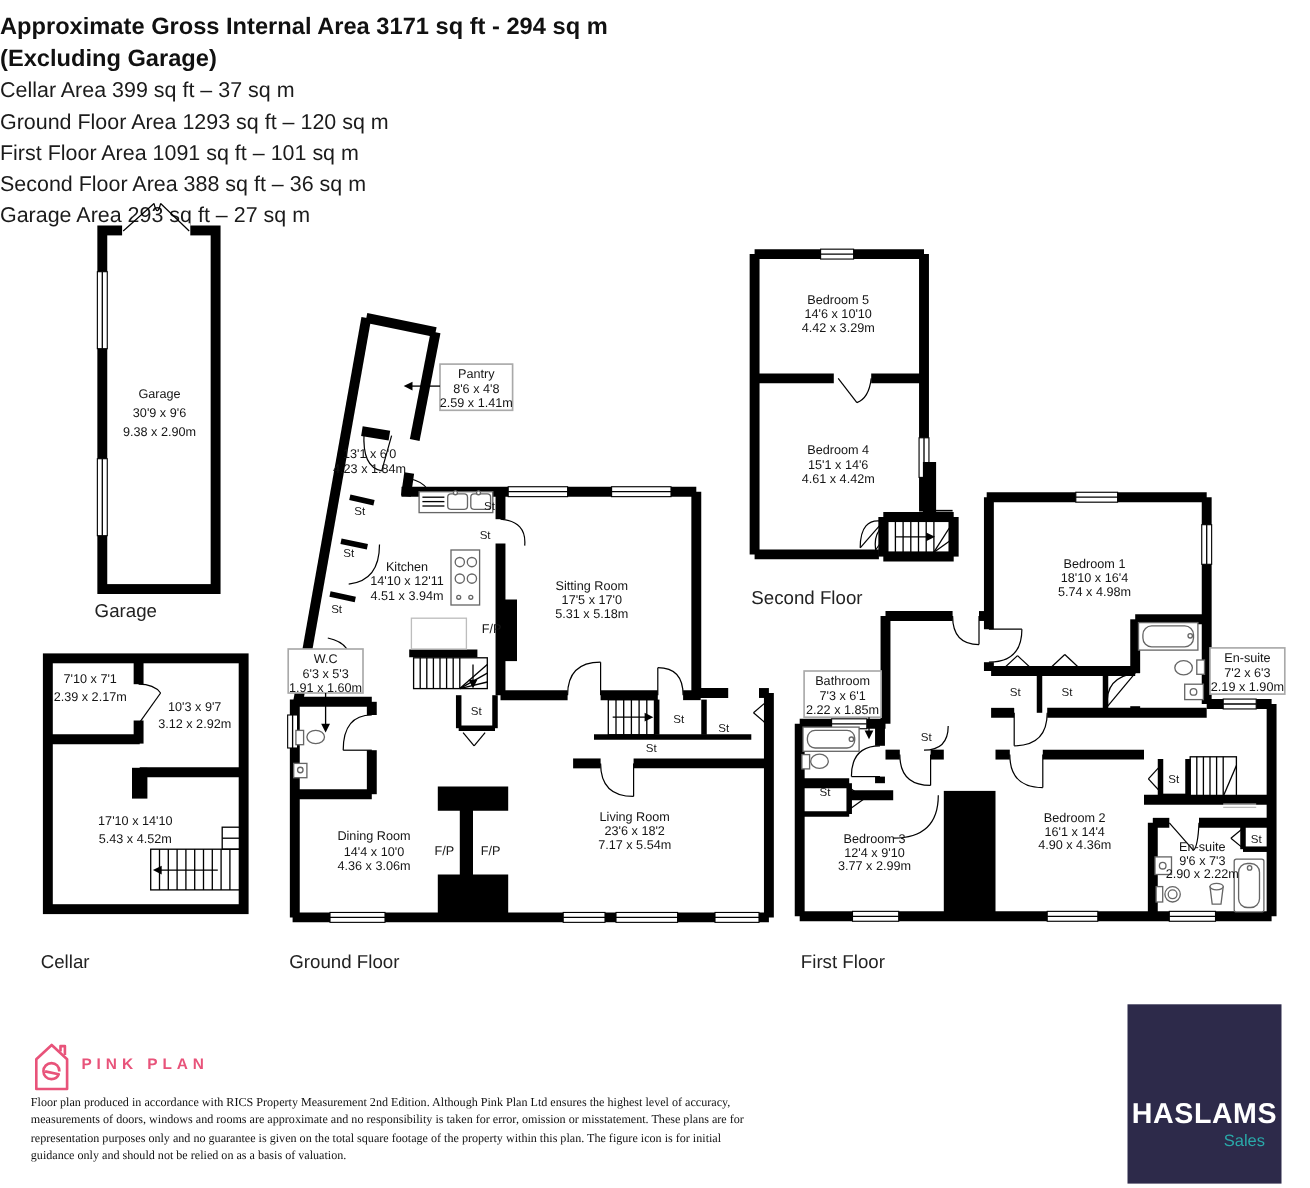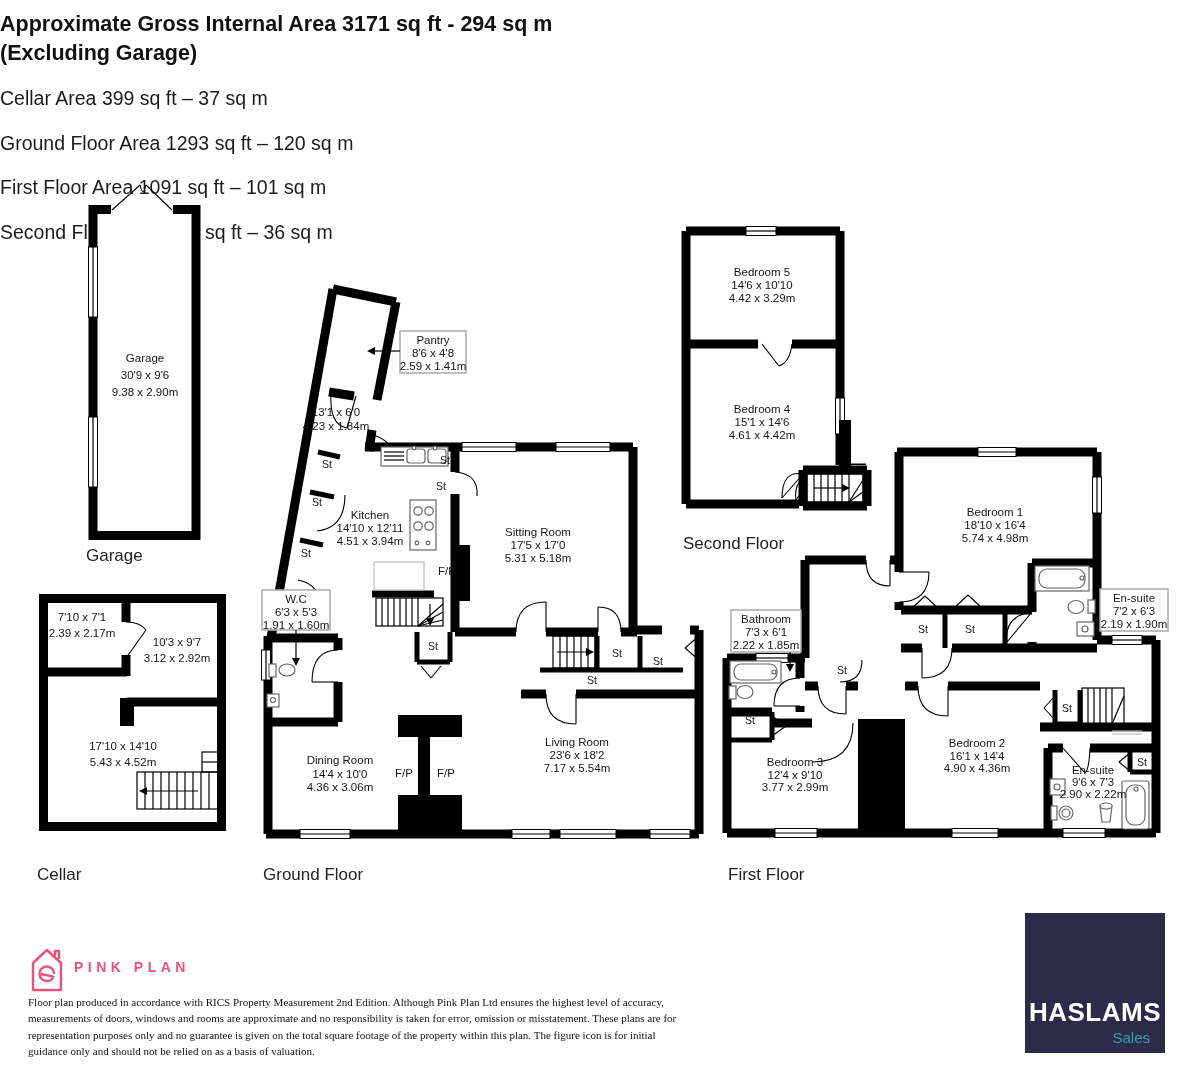--- a/index.html
+++ b/index.html
@@ -1,20 +1,20 @@
 <!DOCTYPE html>
 <html style="--pink: #e8537a; --navy: #2d2a4a; --teal: #2aa9a9; --wall: #000000;"><head>
 <meta charset="utf-8">
 <style>
   html,body{margin:0;padding:0;background:#fff;}
   body{width:1191px;height:1080px;position:relative;overflow:hidden;
        font-family:"Liberation Sans",sans-serif;color:#111;}
   .hdr{position:absolute;top:10px;left:0;width:1191px;}
   .hdr .t{font-size:21.5px;font-weight:bold;line-height:29px;color:#111;}
-  .hdr .a{font-size:19.5px;font-weight:400;line-height:28.6px;color:#1b1b1b;margin-top:16px;}
+  .hdr .a{font-size:19.5px;font-weight:400;line-height:28.6px;color:#1b1b1b;}
   svg{position:absolute;left:0;top:0;}
   svg text{font-family:"Liberation Sans",sans-serif;fill:#151515;}
   text.rm{font-size:11.5px;text-anchor:middle;}
   text.sm{font-size:10.5px;text-anchor:middle;}
   text.fl{font-size:17px;text-anchor:start;fill:#222;}
   .fp{fill:#fff;stroke:none;}
   .w9{stroke:#000;stroke-width:9;fill:none;}
   .w7{stroke:#000;stroke-width:7;fill:none;}
   .w5{stroke:#000;stroke-width:5;fill:none;}
   .tl{stroke:#000;stroke-width:1.2;fill:none;}
@@ -22,38 +22,39 @@
   .door{stroke:#000;stroke-width:1.1;fill:none;}
   .fx{stroke:#666;stroke-width:1.2;fill:#fff;}
   .win{fill:#fff;stroke:#000;stroke-width:1;}
   .blk{fill:#000;stroke:none;}
   .callout{fill:#fff;stroke:#a9a9a9;stroke-width:1.5;}
   .ah{fill:#000;stroke:none;}
   .brand{position:absolute;left:74px;top:959px;font-size:14px;letter-spacing:4.5px;
          font-weight:700;color:var(--pink);}
   .disclaimer{position:absolute;left:28px;top:994px;width:668px;font-size:11px;
               line-height:16.4px;color:#111;font-family:Liberation Serif, serif;}
-  .haslams{position:absolute;left:1025px;top:913px;width:140px;height:140px;
+  .haslams{position:absolute;left:1025px;top:913px;width:140px;height:163px;
            background:var(--navy);}
   .haslams .name{position:absolute;left:0;right:0;top:84px;text-align:center;
                  color:#fff;font-size:26px;font-weight:bold;letter-spacing:.5px;}
   .haslams .division{position:absolute;right:15px;top:116px;color:var(--teal);
                      font-size:15px;font-weight:500;}
   .plogo{position:absolute;left:26px;top:944px;}
 </style>
 </head>
 <body>
 
 <div class="hdr">
   <div class="t">Approximate Gross Internal Area 3171 sq ft - 294 sq m</div>
   <div class="t">(Excluding Garage)</div>
   <div class="a">Cellar Area 399 sq ft – 37 sq m</div>
   <div class="a">Ground Floor Area 1293 sq ft – 120 sq m</div>
   <div class="a">First Floor Area 1091 sq ft – 101 sq m</div>
   <div class="a">Second Floor Area 388 sq ft – 36 sq m</div>
+  <div class="a">Garage Area 293 sq ft – 27 sq m</div>
 </div>
 
 <svg width="1191" height="1080" viewBox="0 0 1191 1080">
 
   <g>
     <rect class="fp" x="88" y="205" width="113" height="335"></rect>
     <rect class="w9" x="93" y="209.5" width="103" height="326"></rect>
     <rect x="111" y="203" width="62" height="12" fill="#fff"></rect>
     <g class="door">
       <path d="M112,210 L140,185"></path>

